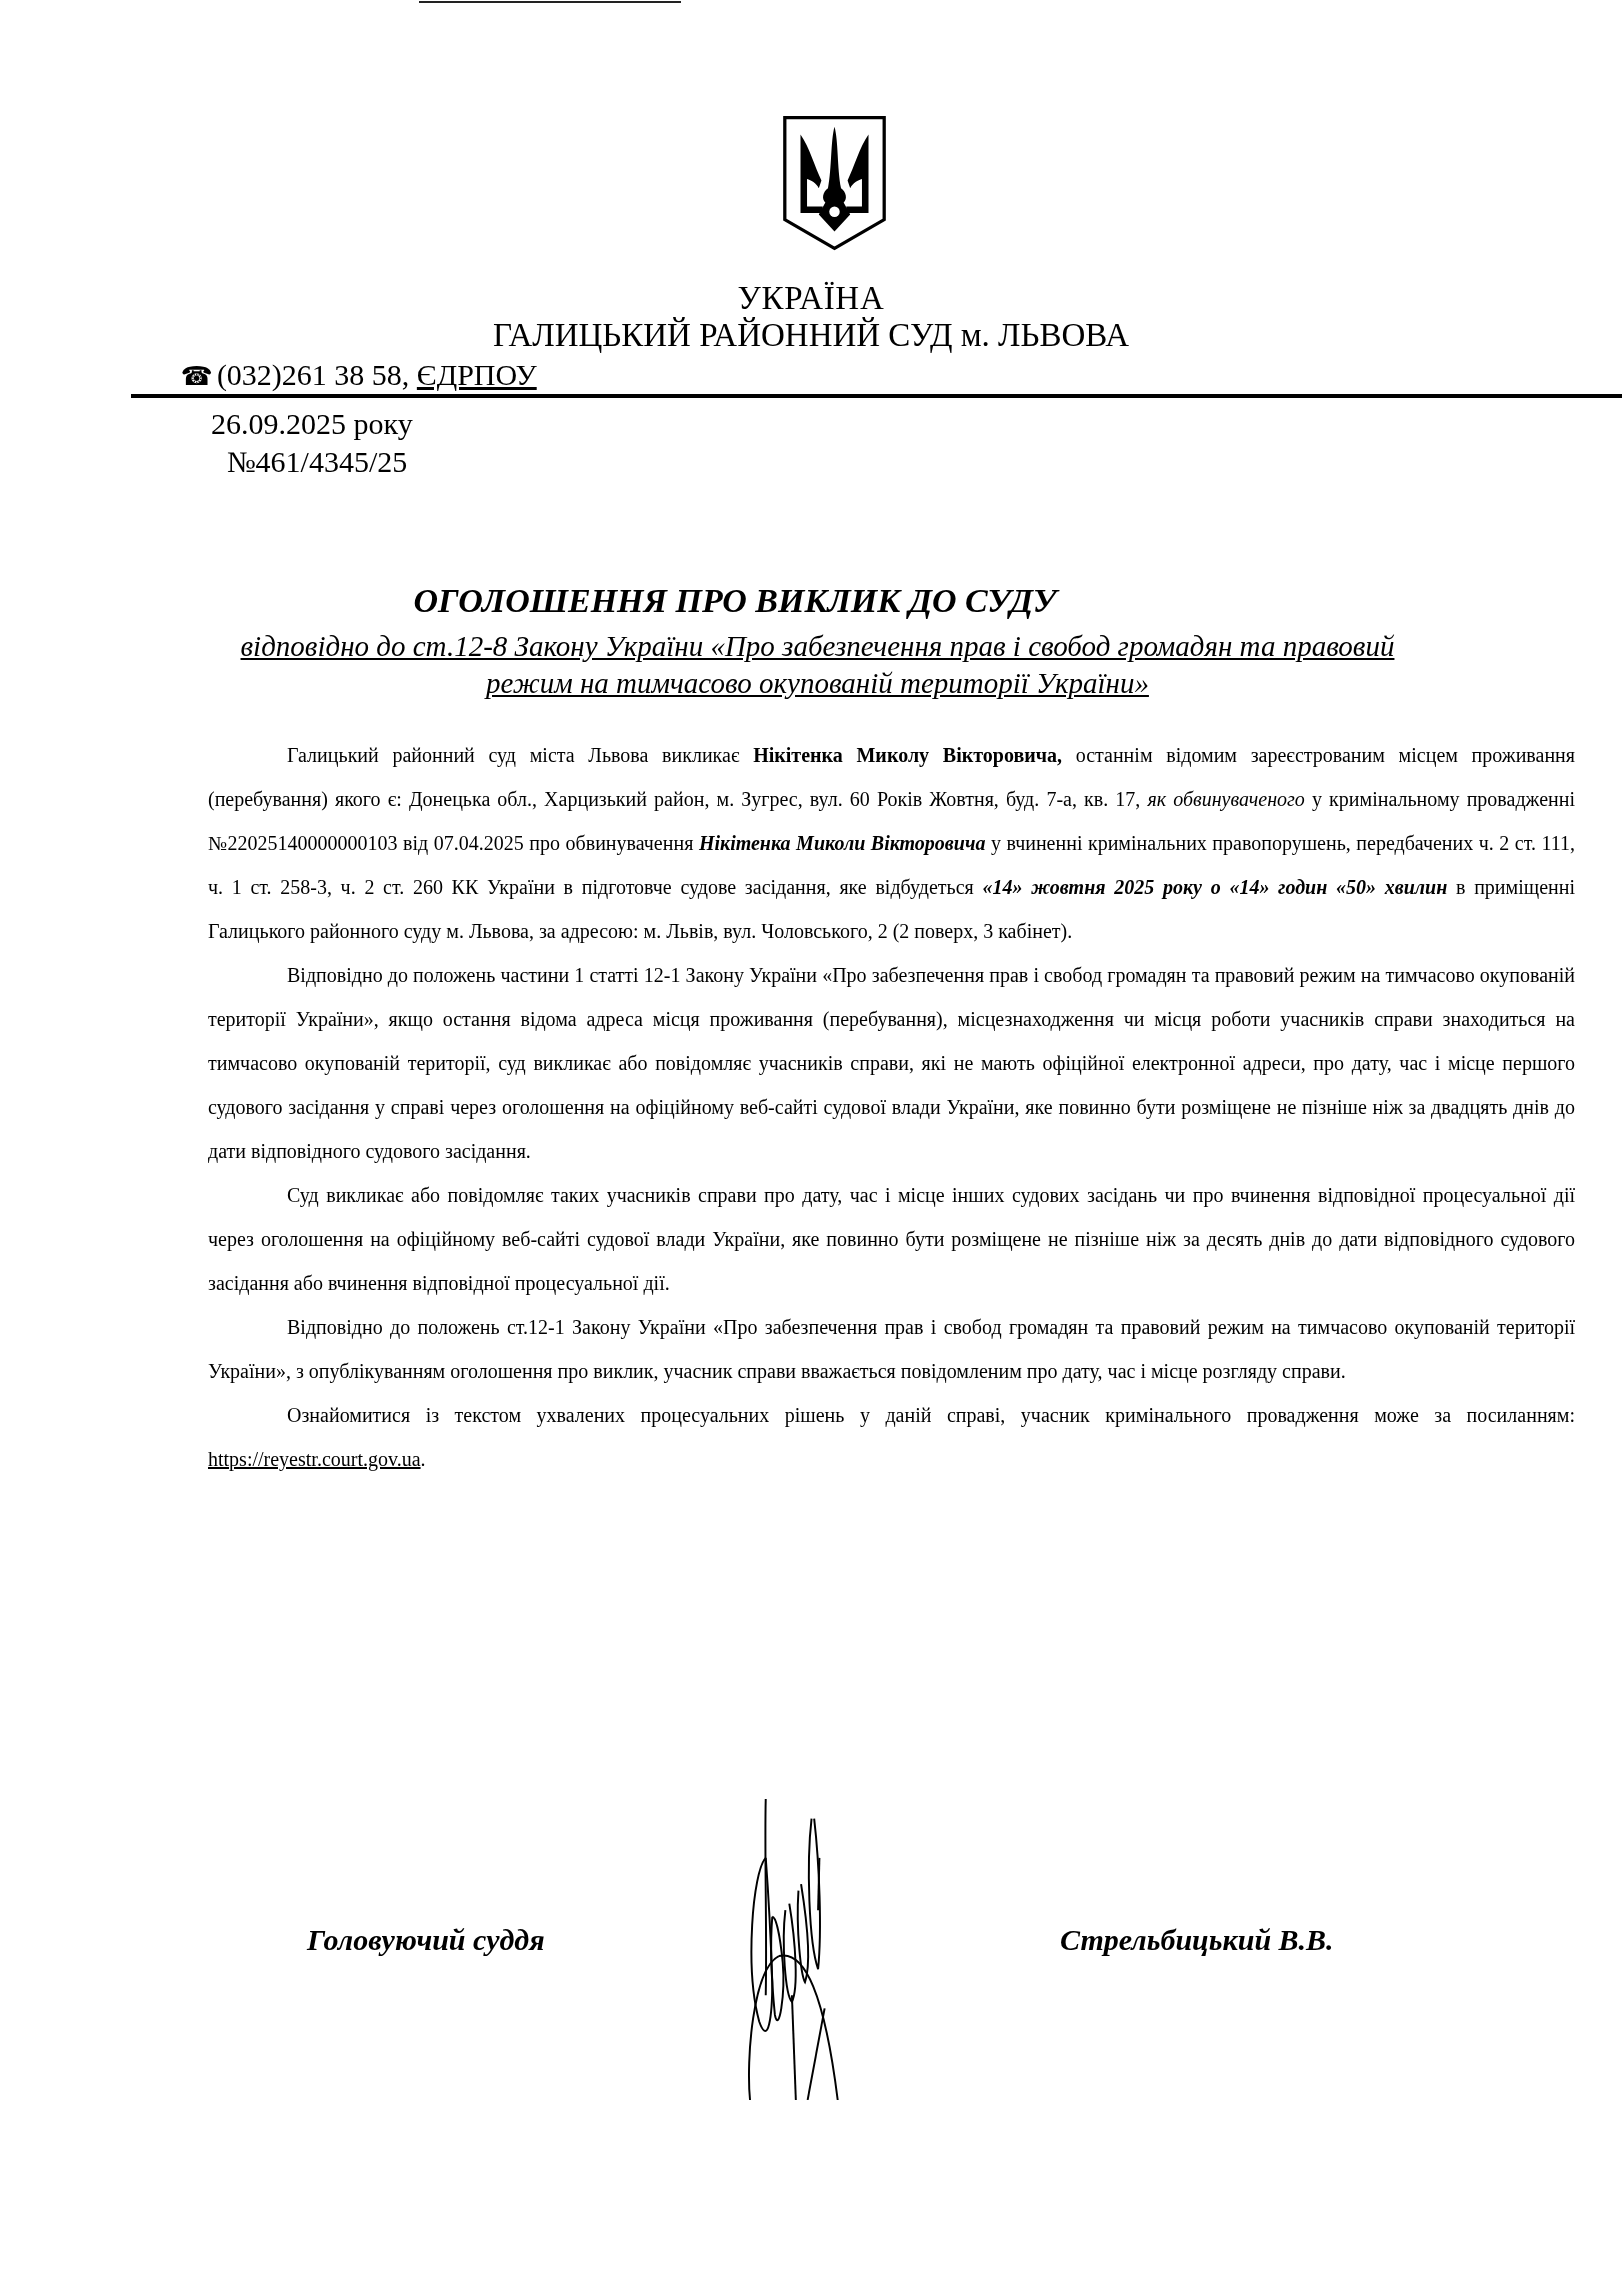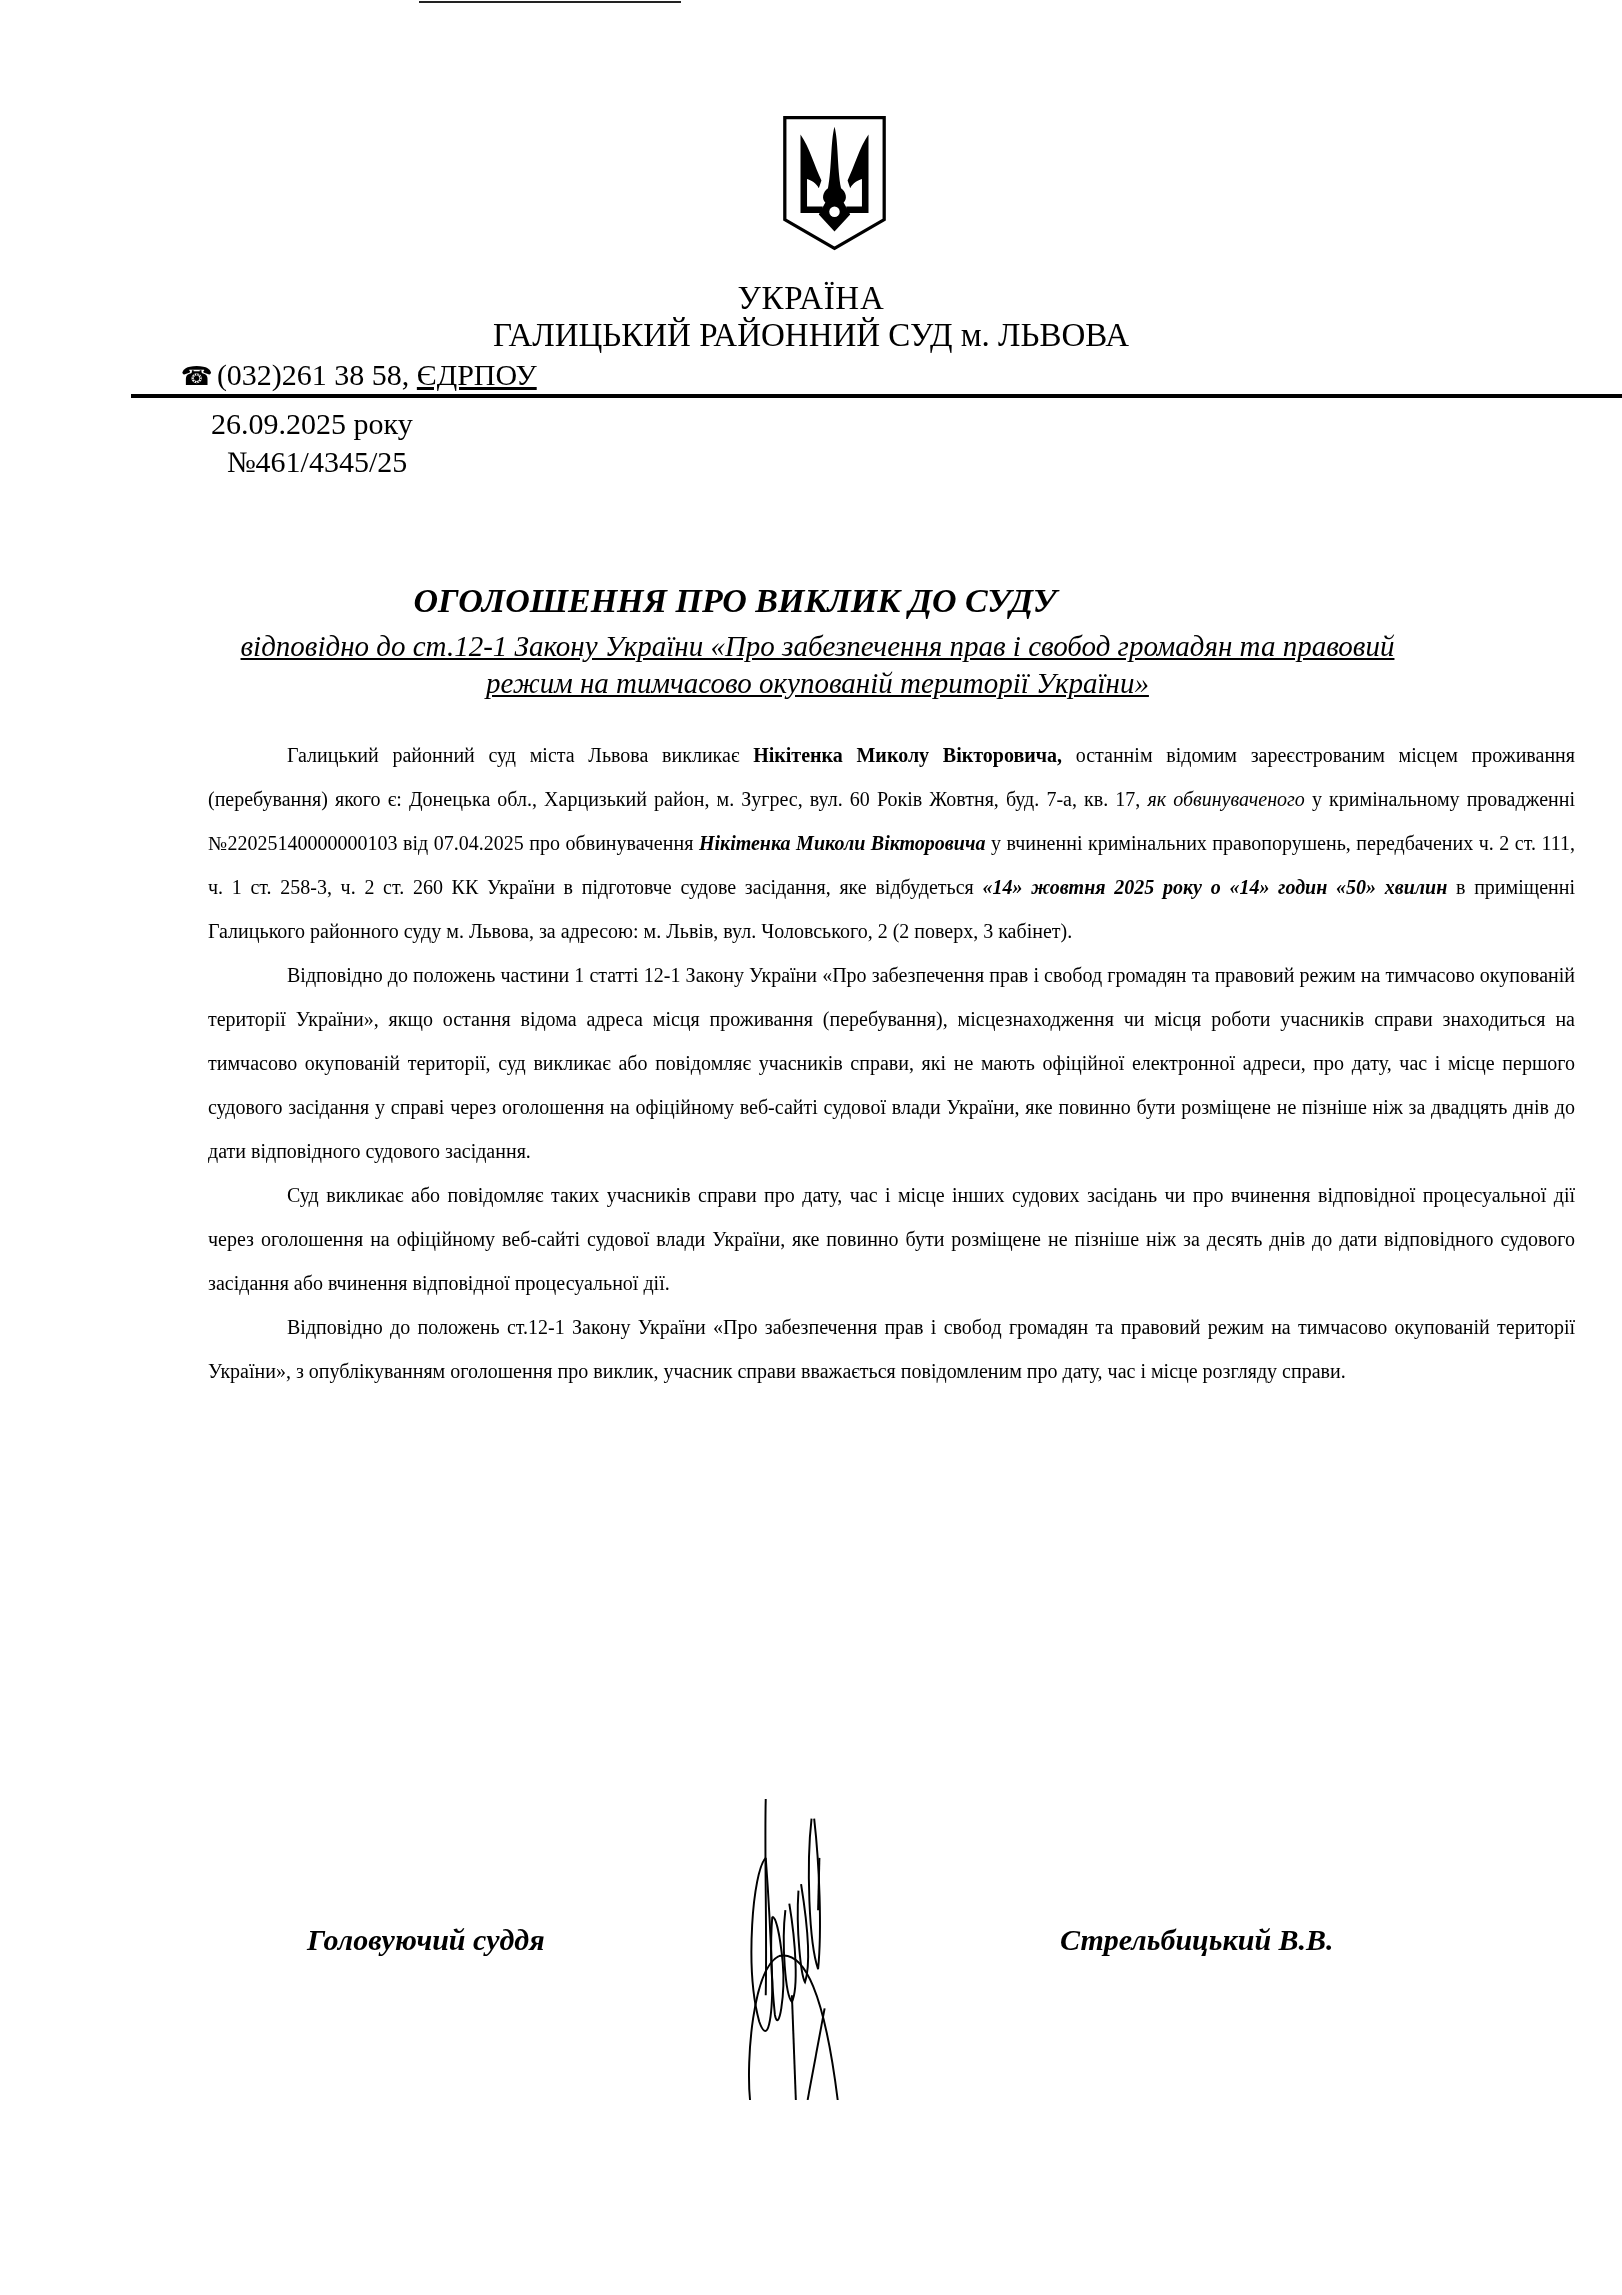--- a/index.html
+++ b/index.html
@@ -78,27 +78,28 @@
   <span style="white-space:pre"> </span>
   <span class="u">ЄДРПОУ</span>
   <span style="white-space:pre">  </span>
 </div>
 <div class="rule"></div>
 
 <div class="meta d">26.09.2025 року</div>
 <div class="meta n">№461/4345/25</div>
 
 <div class="title">ОГОЛОШЕННЯ ПРО ВИКЛИК ДО СУДУ</div>
-<div class="subtitle">відповідно до ст.12-1 Закону України «Про забезпечення прав і свобод громадян та правовий режим на тимчасово окупованій території України»</div>
+<div class="subtitle">відповідно до ст.12-8 Закону України «Про забезпечення прав і свобод громадян та правовий режим на тимчасово окупованій території України»</div>
 
 <div class="body">
   <p><span>Галицький районний суд міста Львова викликає </span><span class="b">Нікітенка Миколу Вікторовича,</span><span> останнім відомим зареєстрованим місцем проживання (перебування) якого є: Донецька обл., Харцизький район, м. Зугрес, вул. 60 Років Жовтня, буд. 7-а, кв. 17, </span><span class="i">як обвинуваченого</span><span> у кримінальному провадженні №22025140000000103 від 07.04.2025 про обвинувачення </span><span class="bi">Нікітенка Миколи Вікторовича</span><span>  у вчиненні кримінальних правопорушень, передбачених ч. 2 ст. 111, ч. 1 ст. 258-3, ч. 2 ст. 260 КК України в підготовче судове засідання, яке відбудеться </span><span class="bi">«14» жовтня 2025 року о «14» годин «50» хвилин</span><span> в приміщенні Галицького районного суду м. Львова, за адресою: м. Львів, вул. Чоловського, 2 (2 поверх, 3 кабінет).</span></p>
   <p>Відповідно до положень частини 1 статті 12-1 Закону України «Про забезпечення прав і свобод громадян та правовий режим на тимчасово окупованій території України», якщо остання відома адреса місця проживання (перебування), місцезнаходження чи місця роботи учасників справи знаходиться на тимчасово окупованій території, суд викликає або повідомляє учасників справи, які не мають офіційної електронної адреси, про дату, час і місце першого судового засідання у справі через оголошення на офіційному веб-сайті судової влади України, яке повинно бути розміщене не пізніше ніж за двадцять днів до дати відповідного судового засідання.</p>
   <p>Суд викликає або повідомляє таких учасників справи про дату, час і місце інших судових засідань чи про вчинення відповідної процесуальної дії через оголошення на офіційному веб-сайті судової влади України, яке повинно бути розміщене не пізніше ніж за десять днів до дати відповідного судового засідання або вчинення відповідної процесуальної дії.</p>
   <p>Відповідно до положень ст.12-1 Закону України «Про забезпечення прав і свобод громадян та правовий режим на тимчасово окупованій території України», з опублікуванням оголошення про виклик, учасник справи вважається повідомленим про дату, час і місце розгляду справи.</p>
+  <p><span>Ознайомитися із текстом ухвалених процесуальних рішень у даній справі, учасник кримінального провадження може за посиланням: </span><a>https://reyestr.court.gov.ua</a><span>.</span></p>
 </div>
 
 <div class="sig-left">Головуючий суддя</div>
 <svg class="signature" viewBox="0 0 180 460">
   <g fill="none" stroke="#000" stroke-width="3">
     <path d="M30 0 C28 80 32 200 30 300"></path>
     <path d="M30 90 C10 110 -2 260 20 340 C34 380 40 330 40 280 C38 220 36 170 30 90"></path>
     <path d="M40 180 C36 230 40 290 44 330 C50 360 60 300 56 250 C52 210 46 180 40 180"></path>
     <path d="M60 170 C54 220 60 300 70 310 C80 290 76 220 66 160"></path>
     <path d="M80 140 C76 200 84 270 90 280 C100 250 92 180 84 130"></path>

